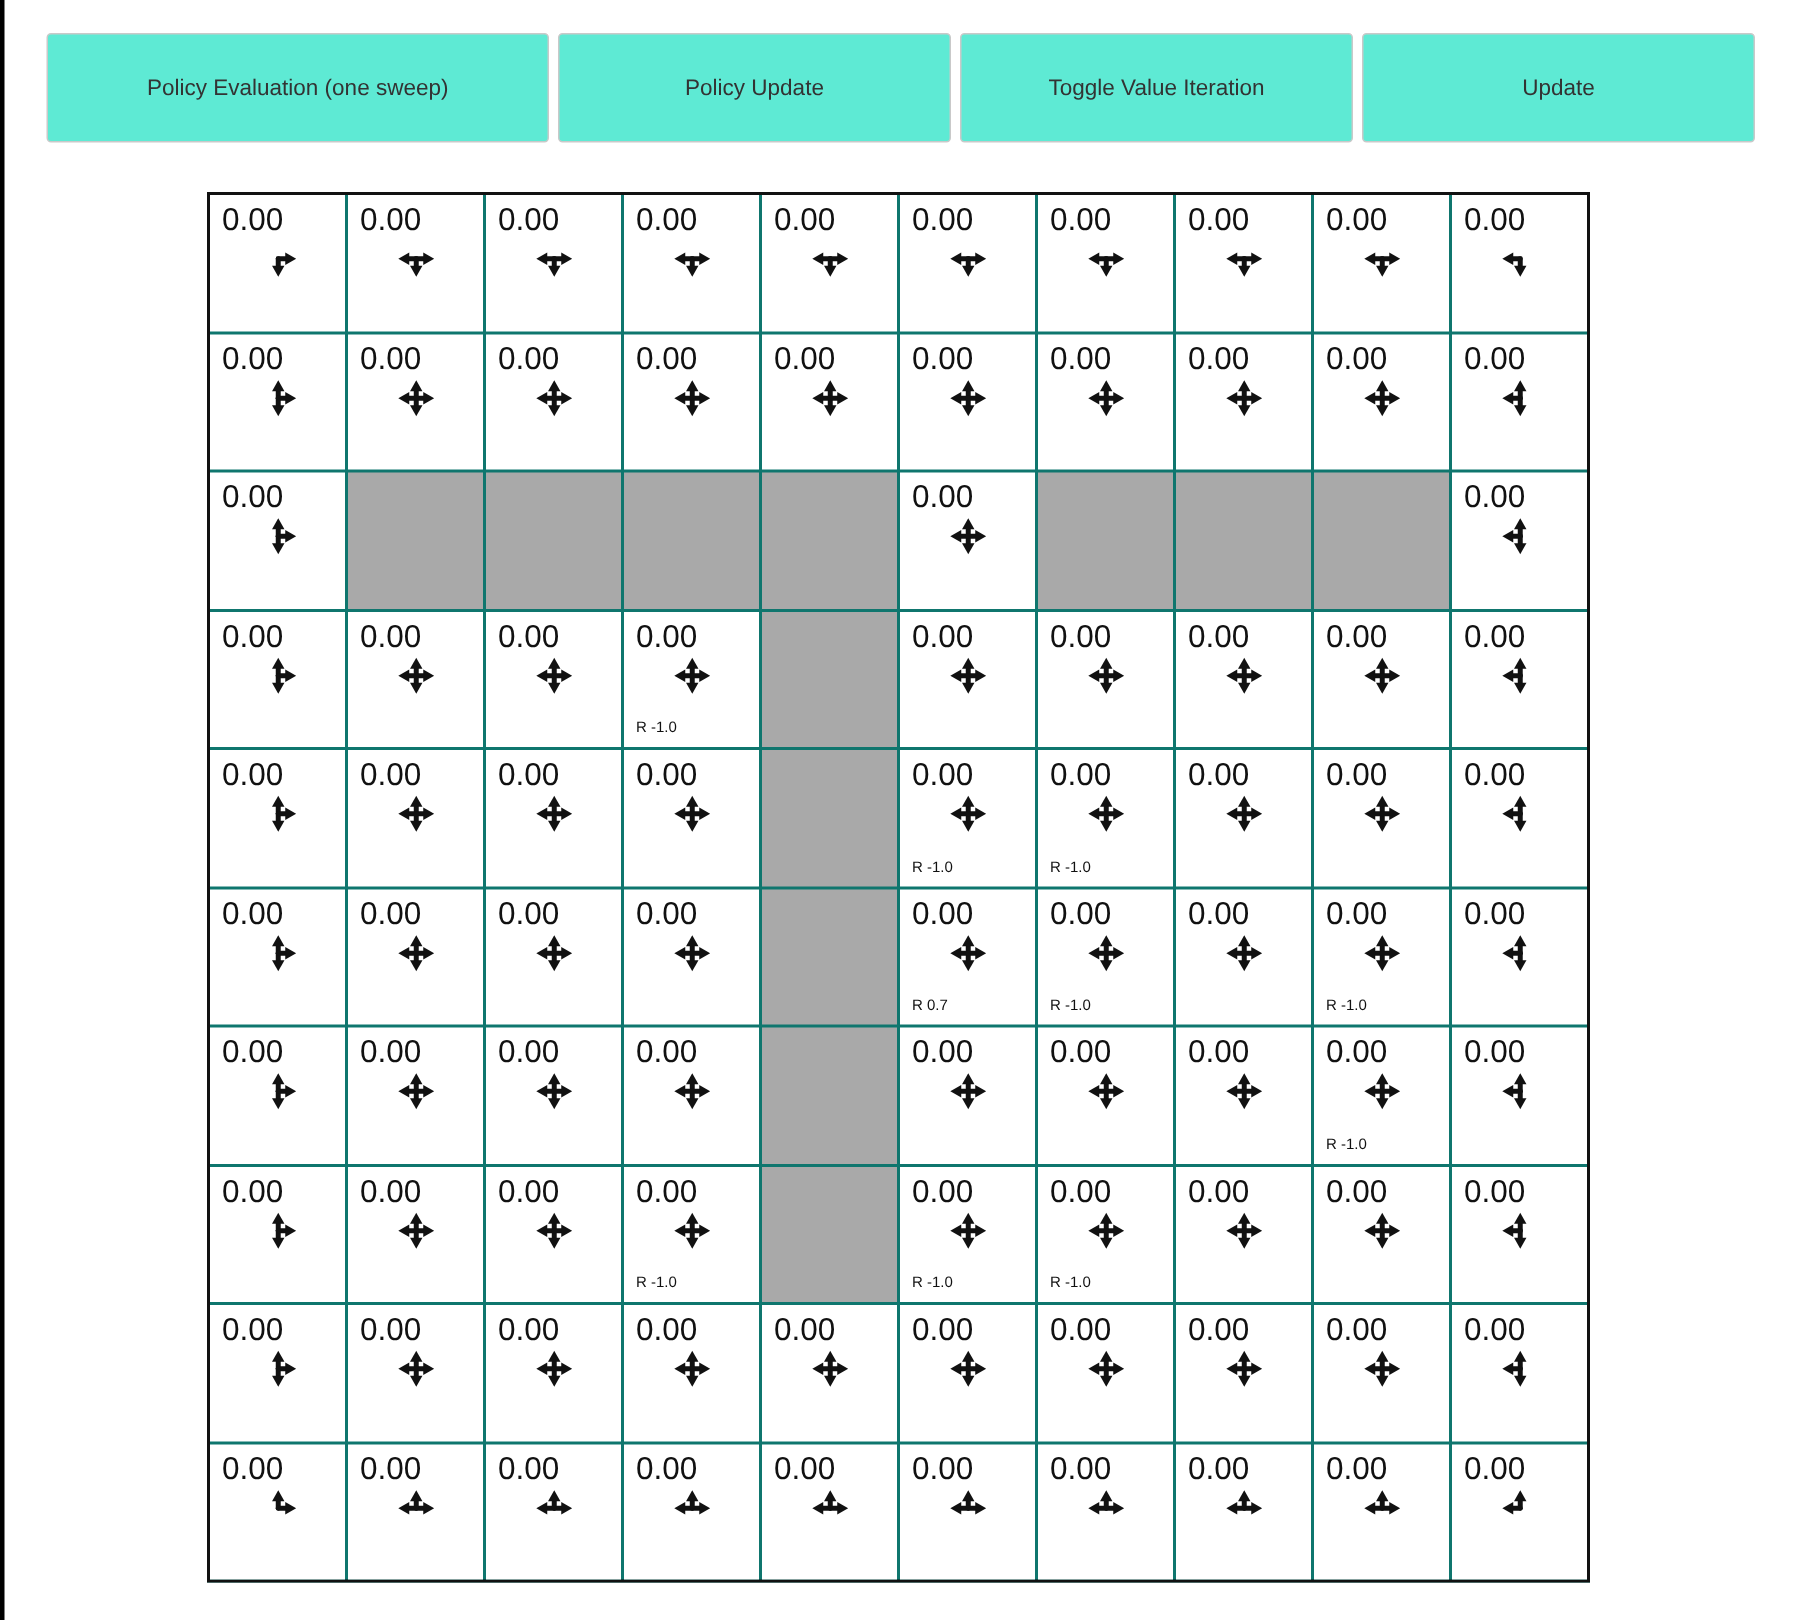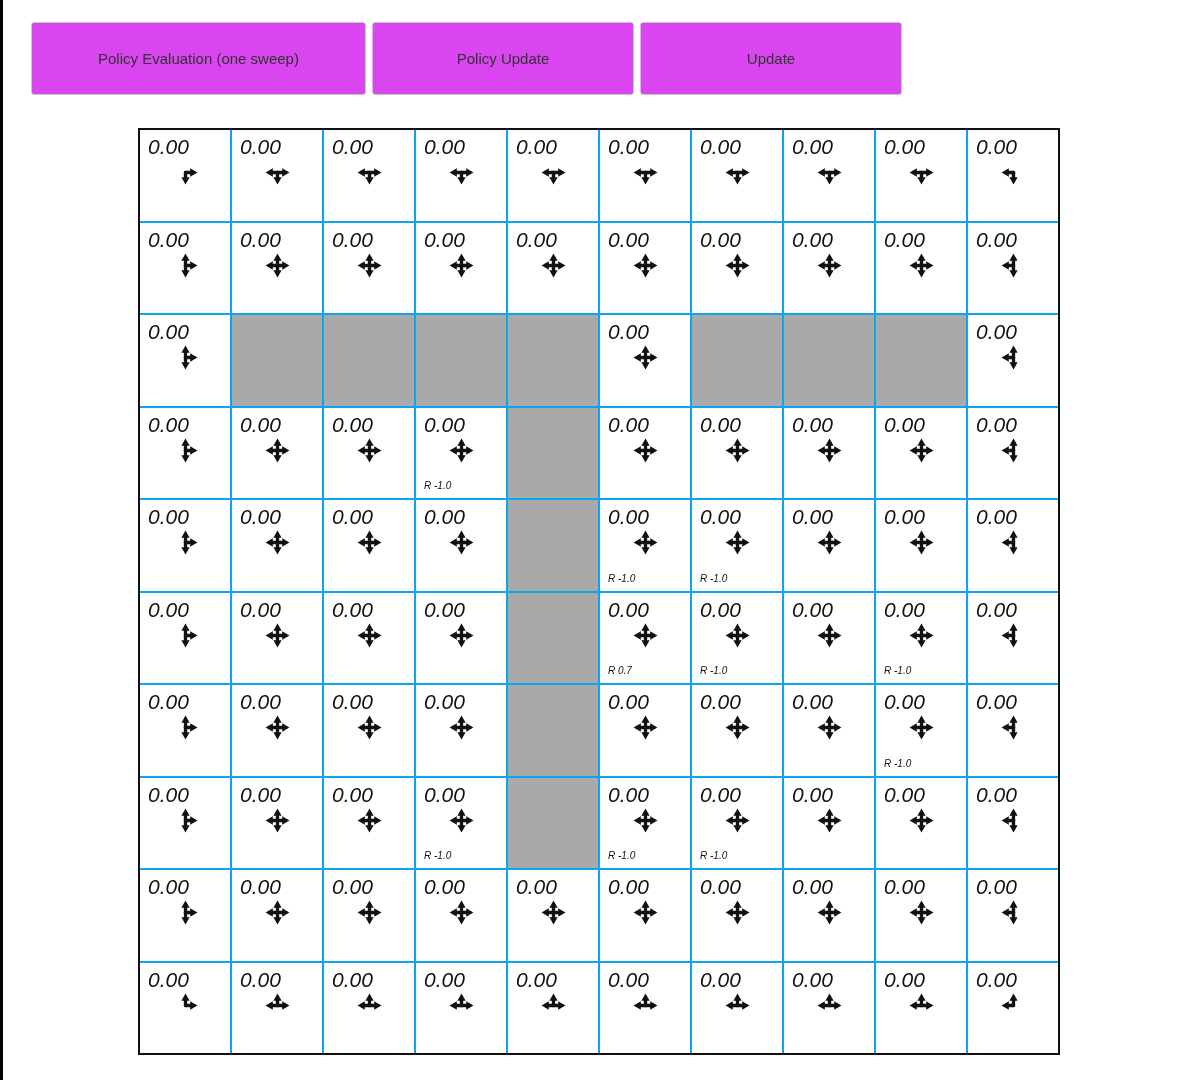--- a/index.html
+++ b/index.html
@@ -8,42 +8,41 @@
     background:#ffffff;
     border-left:3px solid #000;
     box-sizing:border-box;
     font-family:"Liberation Sans", sans-serif;
     overflow:hidden;
   }
   .toolbar { display:flex; gap:6px; margin:22px 35px 0 28px; }
   .tb-btn {
     flex:0 0 auto;
     height:73px;
-    background:#d946ef;
+    background:#5eead4;
     border:1px solid #c9c9c9;
     border-radius:3px;
     font-size:15px;
     color:#333;
     cursor:pointer;
     font-family:inherit;
     text-align:center;
   }
   .tb-btn:nth-child(1) { width:335px; }
   .tb-btn:nth-child(n+2) { width:262px; }
 
   .grid {
     margin:33px 0 0 135px;
     display:grid;
     grid-template-columns:repeat(10, 90px);
     grid-auto-rows:90.5px;
     gap:2px;
-    background:#0ea5e9;
+    background:#0f766e;
     border:2px solid #111;
     width:max-content;
-    font-style:italic;
   }
   .cell { background:#fff; position:relative; overflow:hidden; }
   .cell.wall { background:#a9a9a9; }
   .val {
     margin:5px 0 0 8px;
     font-size:21px;
     color:#111;
     line-height:1.1;
   }
   .arrow { text-align:center; margin-top:1px; height:27px; }
@@ -54,20 +53,21 @@
     color:#111;
     white-space:nowrap;
   }
 </style>
 </head>
 <body>
 
 <div class="toolbar">
   <button class="tb-btn">Policy Evaluation (one sweep)</button>
   <button class="tb-btn">Policy Update</button>
+  <button class="tb-btn">Toggle Value Iteration</button>
   <button class="tb-btn">Update</button>
 </div>
 
 <div class="grid" id="grid">
     <div class="cell">
       <div class="val">0.00</div>
       <div class="arrow"><svg width="27" height="27" viewBox="0 0 26 26" xmlns="http://www.w3.org/2000/svg">
           <line x1="13" y1="13" x2="13" y2="18" stroke="#111111" stroke-width="3.2" stroke-linecap="round"></line>
           <polygon points="13,24.5 9,17.5 17,17.5" fill="#111111"></polygon>
           <line x1="13" y1="13" x2="18" y2="13" stroke="#111111" stroke-width="3.2" stroke-linecap="round"></line>

